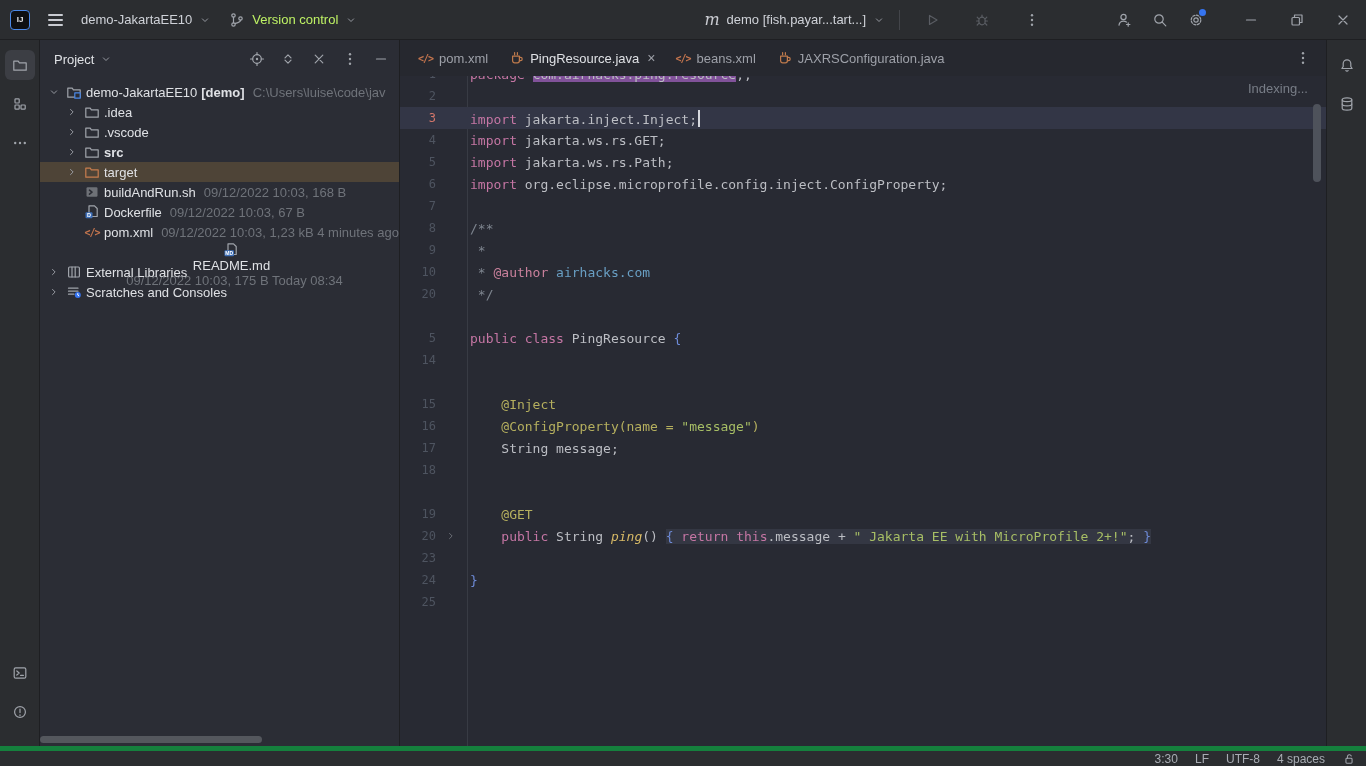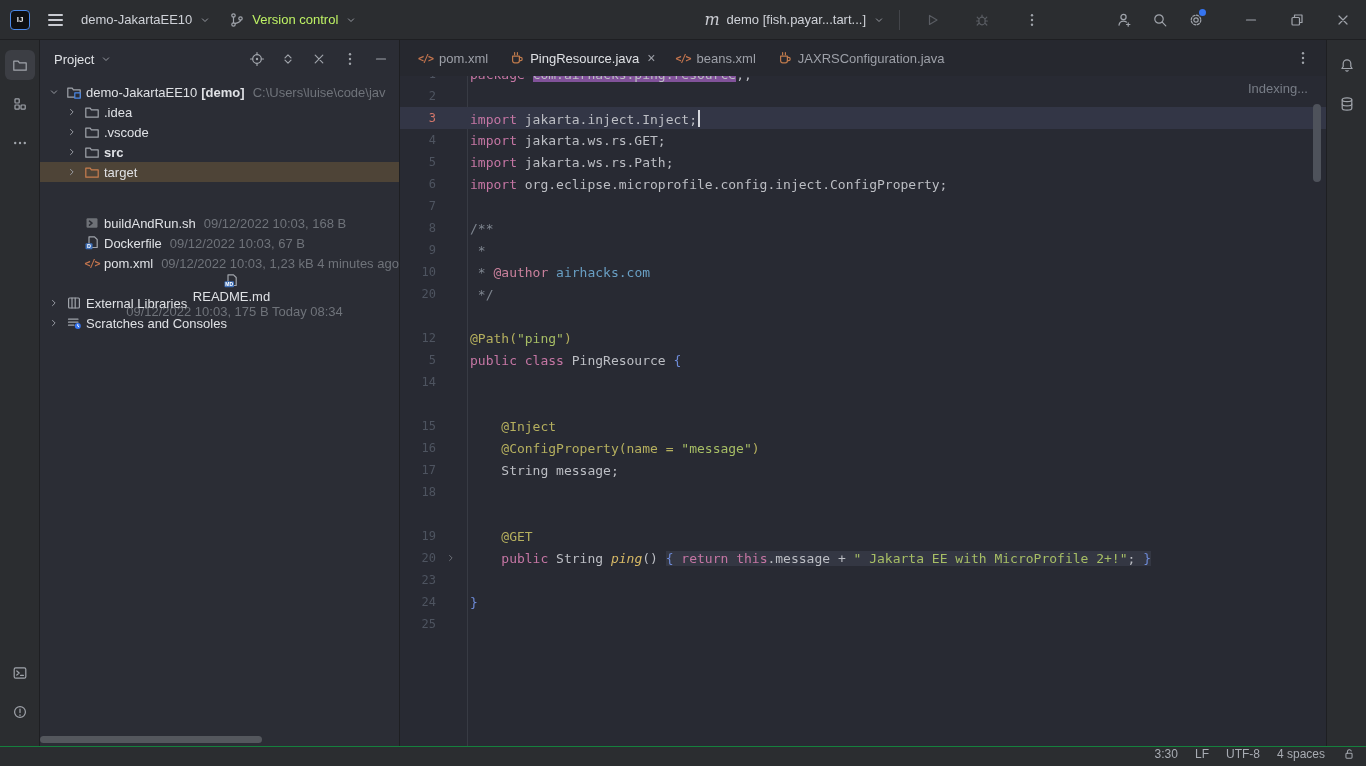--- a/index.html
+++ b/index.html
@@ -76,21 +76,21 @@
   .tok-docval { color:var(--doc-value,#699FC4); }
   .tok-brace { color:var(--brace,#6E8BD8); }
   .tok-method { color:var(--method,#D8BA66);font-style:italic; }
   .sel { background:var(--selection-bg,#81529A); }
   .foldseg { background:rgba(128,138,168,0.14); }
   .caret { display:inline-block; width:2px; height:17px; background:#D6D8DE; vertical-align:-3px; margin-left:1px; }
   .indexing { position:absolute; top:5px; right:18px; color:#787D87; font-family:"Liberation Sans",sans-serif; font-size:13px; }
   .vscroll { position:absolute; right:5px; top:28px; width:8px; height:78px; background:#4E525B; border-radius:4px; }
 
   
-  .statusbar { height:20px; background:var(--titlebar-bg,#2B2D30); border-top:1px solid #15803d; display:flex; align-items:flex-start; justify-content:flex-end; gap:17px; padding:0 10px; font-size:12px; color:#A8ACB3; }
+  .statusbar { height:20px; background:var(--titlebar-bg,#2B2D30); border-top:5px solid #15803d; display:flex; align-items:flex-end; justify-content:flex-end; gap:17px; padding:0 10px; font-size:12px; color:#A8ACB3; }
 </style>
 </head>
 <body>
 
 <header class="titlebar">
   <div class="tb-left">
     <div class="logo">
         <span>IJ</span>
       </div>
     <button class="tb-btn">
@@ -374,21 +374,21 @@
               <path d="M6 4.5 9.5 8 6 11.5"></path>
             </svg>
           </span>
           <span class="ic">
             <svg width="16" height="16" viewBox="0 0 16 16" fill="none" stroke="#C77D4F" stroke-width="1.2" stroke-linecap="round" stroke-linejoin="round">
               <path d="M1.8 4.2h4.4l1.2 1.7h6.8v7.3H1.8z"></path>
             </svg>
           </span>
           <span class="tlabel">target</span>
         </div>
-        <div class="trow" style="padding-left: 22px; margin-top: 31px;">
+        <div class="trow" style="padding-left: 22px;">
           <span class="chev"></span>
           <span class="ic">
             <svg width="16" height="16" viewBox="0 0 16 16" fill="none" stroke="#A0A4AB" stroke-width="1.2" stroke-linecap="round" stroke-linejoin="round">
               <rect x="2.5" y="3.2" width="11" height="9.6" rx="1.2" fill="#6E7177" stroke="none"></rect>
               <path d="M5.5 6.2 8 8.2l-2.5 2" stroke="#2B2D35" stroke-width="1.6"></path>
             </svg>
           </span>
           <span class="tlabel">buildAndRun.sh</span>
           <span class="tmeta">09/12/2022 10:03, 168 B</span>
         </div>
@@ -557,25 +557,20 @@
           </div>
           <div class="crow">
             <span class="ln">20</span>
             <span class="lnfold"></span>
             <span class="ctext"><span class="tok-cmt"> */</span></span>
           </div>
           <div class="crow">
             <span class="ln"></span>
             <span class="lnfold"></span>
             <span class="ctext"></span>
-          </div>
-          <div class="crow">
-            <span class="ln">12</span>
-            <span class="lnfold"></span>
-            <span class="ctext"><span class="tok-ann">@Path(</span><span class="tok-str">"ping"</span><span class="tok-ann">)</span></span>
           </div>
           <div class="crow">
             <span class="ln">5</span>
             <span class="lnfold"></span>
             <span class="ctext"><span class="tok-kw">public class </span><span class="tok-plain">PingResource </span><span class="tok-brace">{</span></span>
           </div>
           <div class="crow">
             <span class="ln">14</span>
             <span class="lnfold"></span>
             <span class="ctext"></span>

